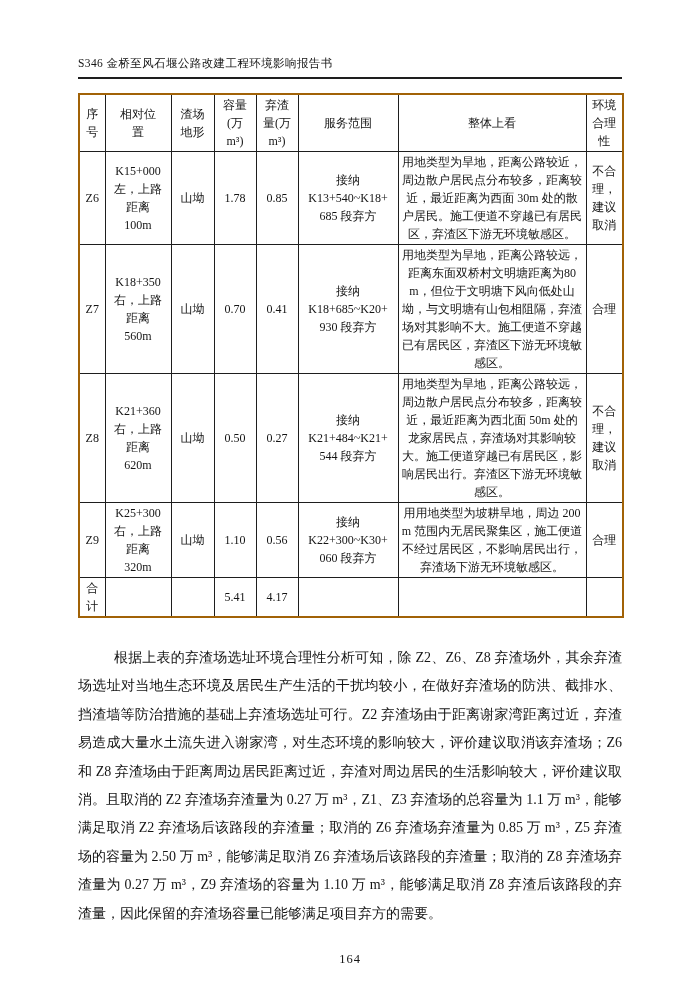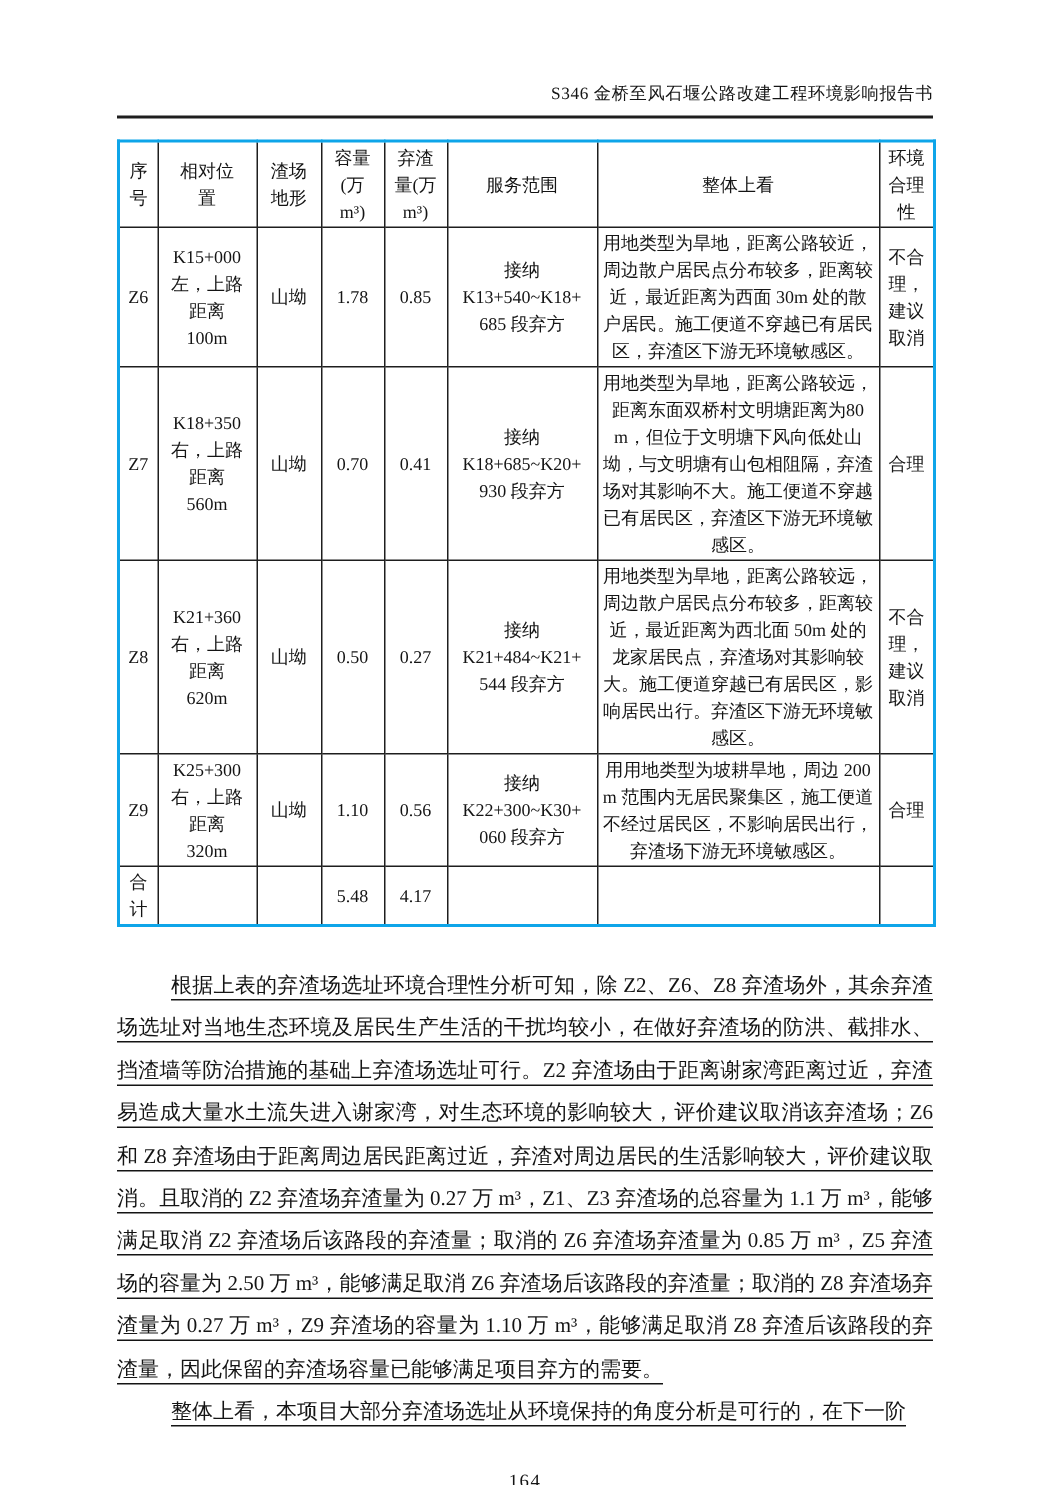--- a/index.html
+++ b/index.html
@@ -13,34 +13,33 @@
     overflow: hidden;
     font-family: "Liberation Serif", "DejaVu Serif", serif;
     color: #141414;
     position: relative;
   }
   .page {
     padding: 56px 78px 0 78px;
   }
   
   .doc-header {
-    text-align: right;
     font-size: 11.5px;
     letter-spacing: 0.4px;
     line-height: 14px;
     padding-bottom: 7px;
     border-bottom: 2px solid #1e1e1e;
   }
   
   table.summary {
     border-collapse: collapse;
     table-layout: fixed;
     width: 544px;
     margin-top: 14px;
-    border: 2px solid #0ea5e9;
+    border: 2px solid #a16207;
   }
   table.summary th,
   table.summary td {
     border: 1px solid #1e1e1e;
     font-weight: normal;
     font-size: 12px;
     line-height: 18px;
     text-align: center;
     vertical-align: middle;
     padding: 1px 2px;
@@ -55,21 +54,20 @@
     line-height: 18.5px;
     margin-left: 36px;
   }
   
   .para {
     width: 544px;
     font-size: 14px;
     line-height: 28.4px;
     text-align: justify;
     text-indent: 36px;
-    text-decoration: underline;
     text-decoration-thickness: 1px;
     text-underline-offset: 5px;
     margin: 0;
     word-break: break-all;
   }
   .para-first { margin-top: 26px; }
   
   .page-num {
     text-align: center;
     font-size: 12.5px;
@@ -180,27 +178,26 @@
 K22+300~K30+
 060 段弃方</td>
       <td class="feat">用用地类型为坡耕旱地，周边 200m 范围内无居民聚集区，施工便道不经过居民区，不影响居民出行，弃渣场下游无环境敏感区。</td>
       <td class="pre">合理</td>
     </tr>
     <tr style="height:33px">
       <td class="pre">合
 计</td>
       <td></td>
       <td></td>
-      <td>5.48</td>
+      <td>5.41</td>
       <td>4.17</td>
       <td></td>
       <td></td>
       <td></td>
     </tr>
   </tbody>
     </table>
 
   <p class="para para-first">根据上表的弃渣场选址环境合理性分析可知，除 Z2、Z6、Z8 弃渣场外，其余弃渣场选址对当地生态环境及居民生产生活的干扰均较小，在做好弃渣场的防洪、截排水、挡渣墙等防治措施的基础上弃渣场选址可行。Z2 弃渣场由于距离谢家湾距离过近，弃渣易造成大量水土流失进入谢家湾，对生态环境的影响较大，评价建议取消该弃渣场；Z6 和 Z8 弃渣场由于距离周边居民距离过近，弃渣对周边居民的生活影响较大，评价建议取消。且取消的 Z2 弃渣场弃渣量为 0.27 万 m³，Z1、Z3 弃渣场的总容量为 1.1 万 m³，能够满足取消 Z2 弃渣场后该路段的弃渣量；取消的 Z6 弃渣场弃渣量为 0.85 万 m³，Z5 弃渣场的容量为 2.50 万 m³，能够满足取消 Z6 弃渣场后该路段的弃渣量；取消的 Z8 弃渣场弃渣量为 0.27 万 m³，Z9 弃渣场的容量为 1.10 万 m³，能够满足取消 Z8 弃渣后该路段的弃渣量，因此保留的弃渣场容量已能够满足项目弃方的需要。</p>
-  <p class="para">整体上看，本项目大部分弃渣场选址从环境保持的角度分析是可行的，在下一阶</p>
 
   <div class="page-num">164</div>
 
 </div>
 
 </body></html>

